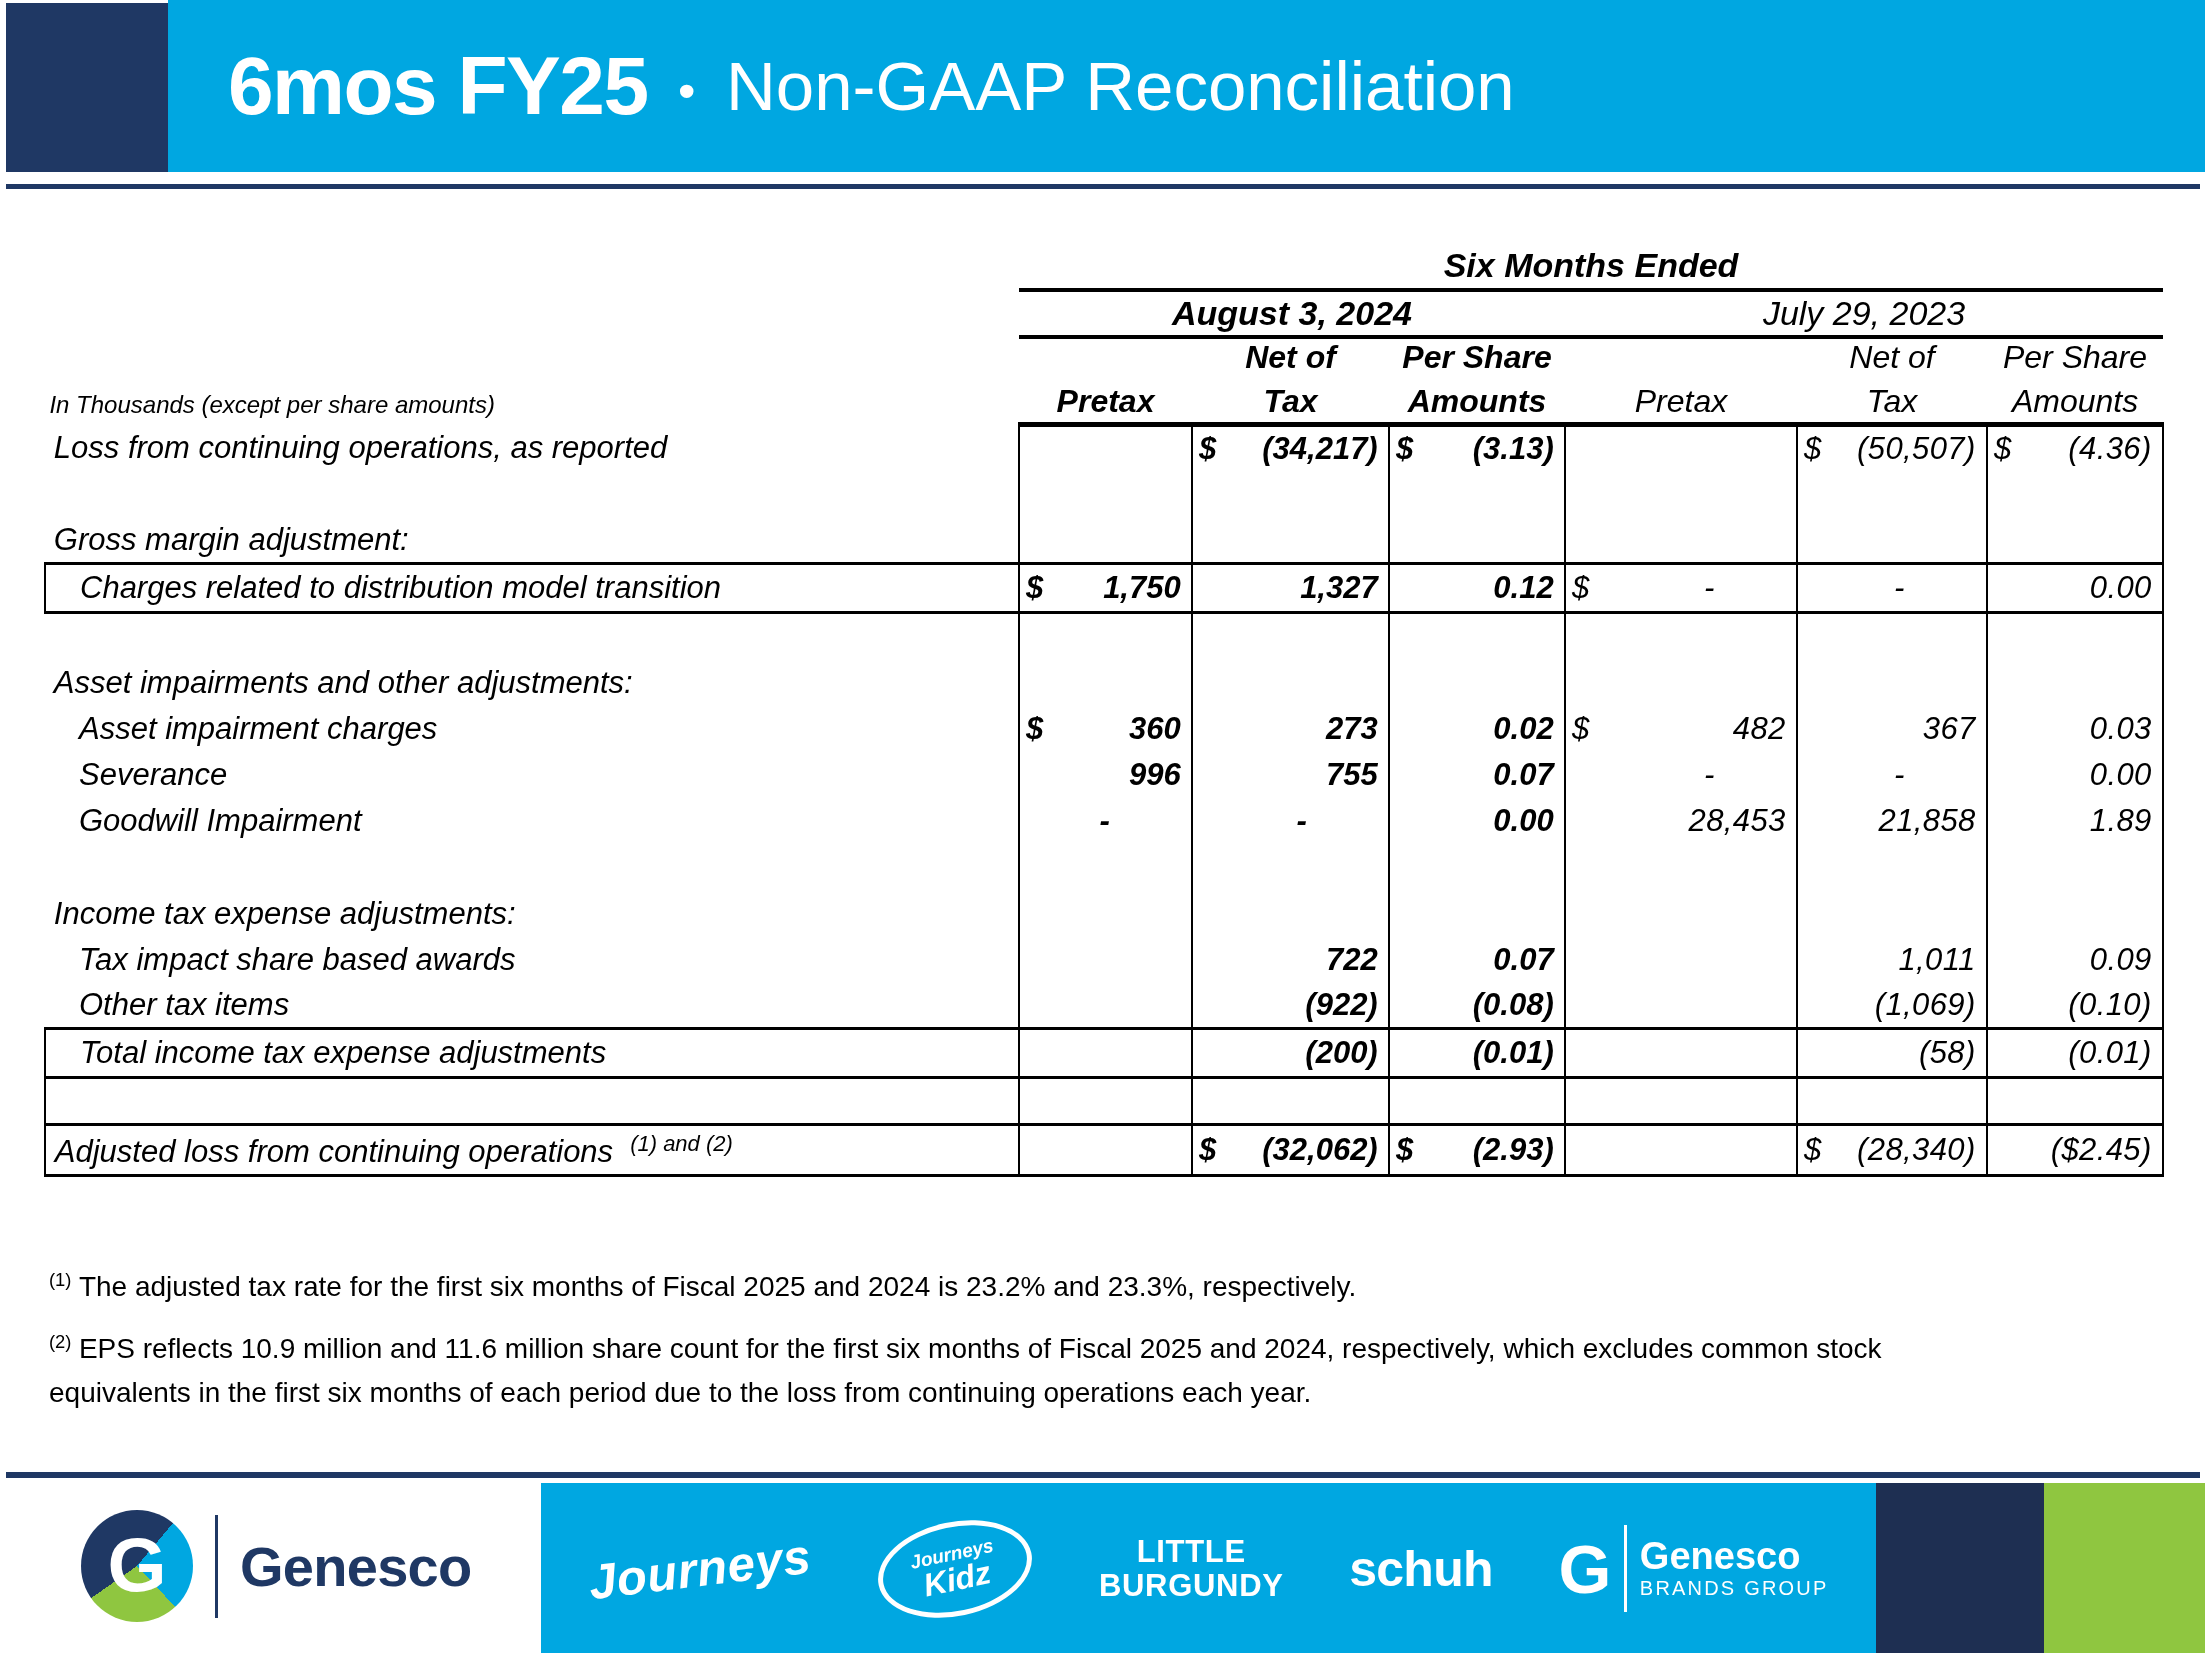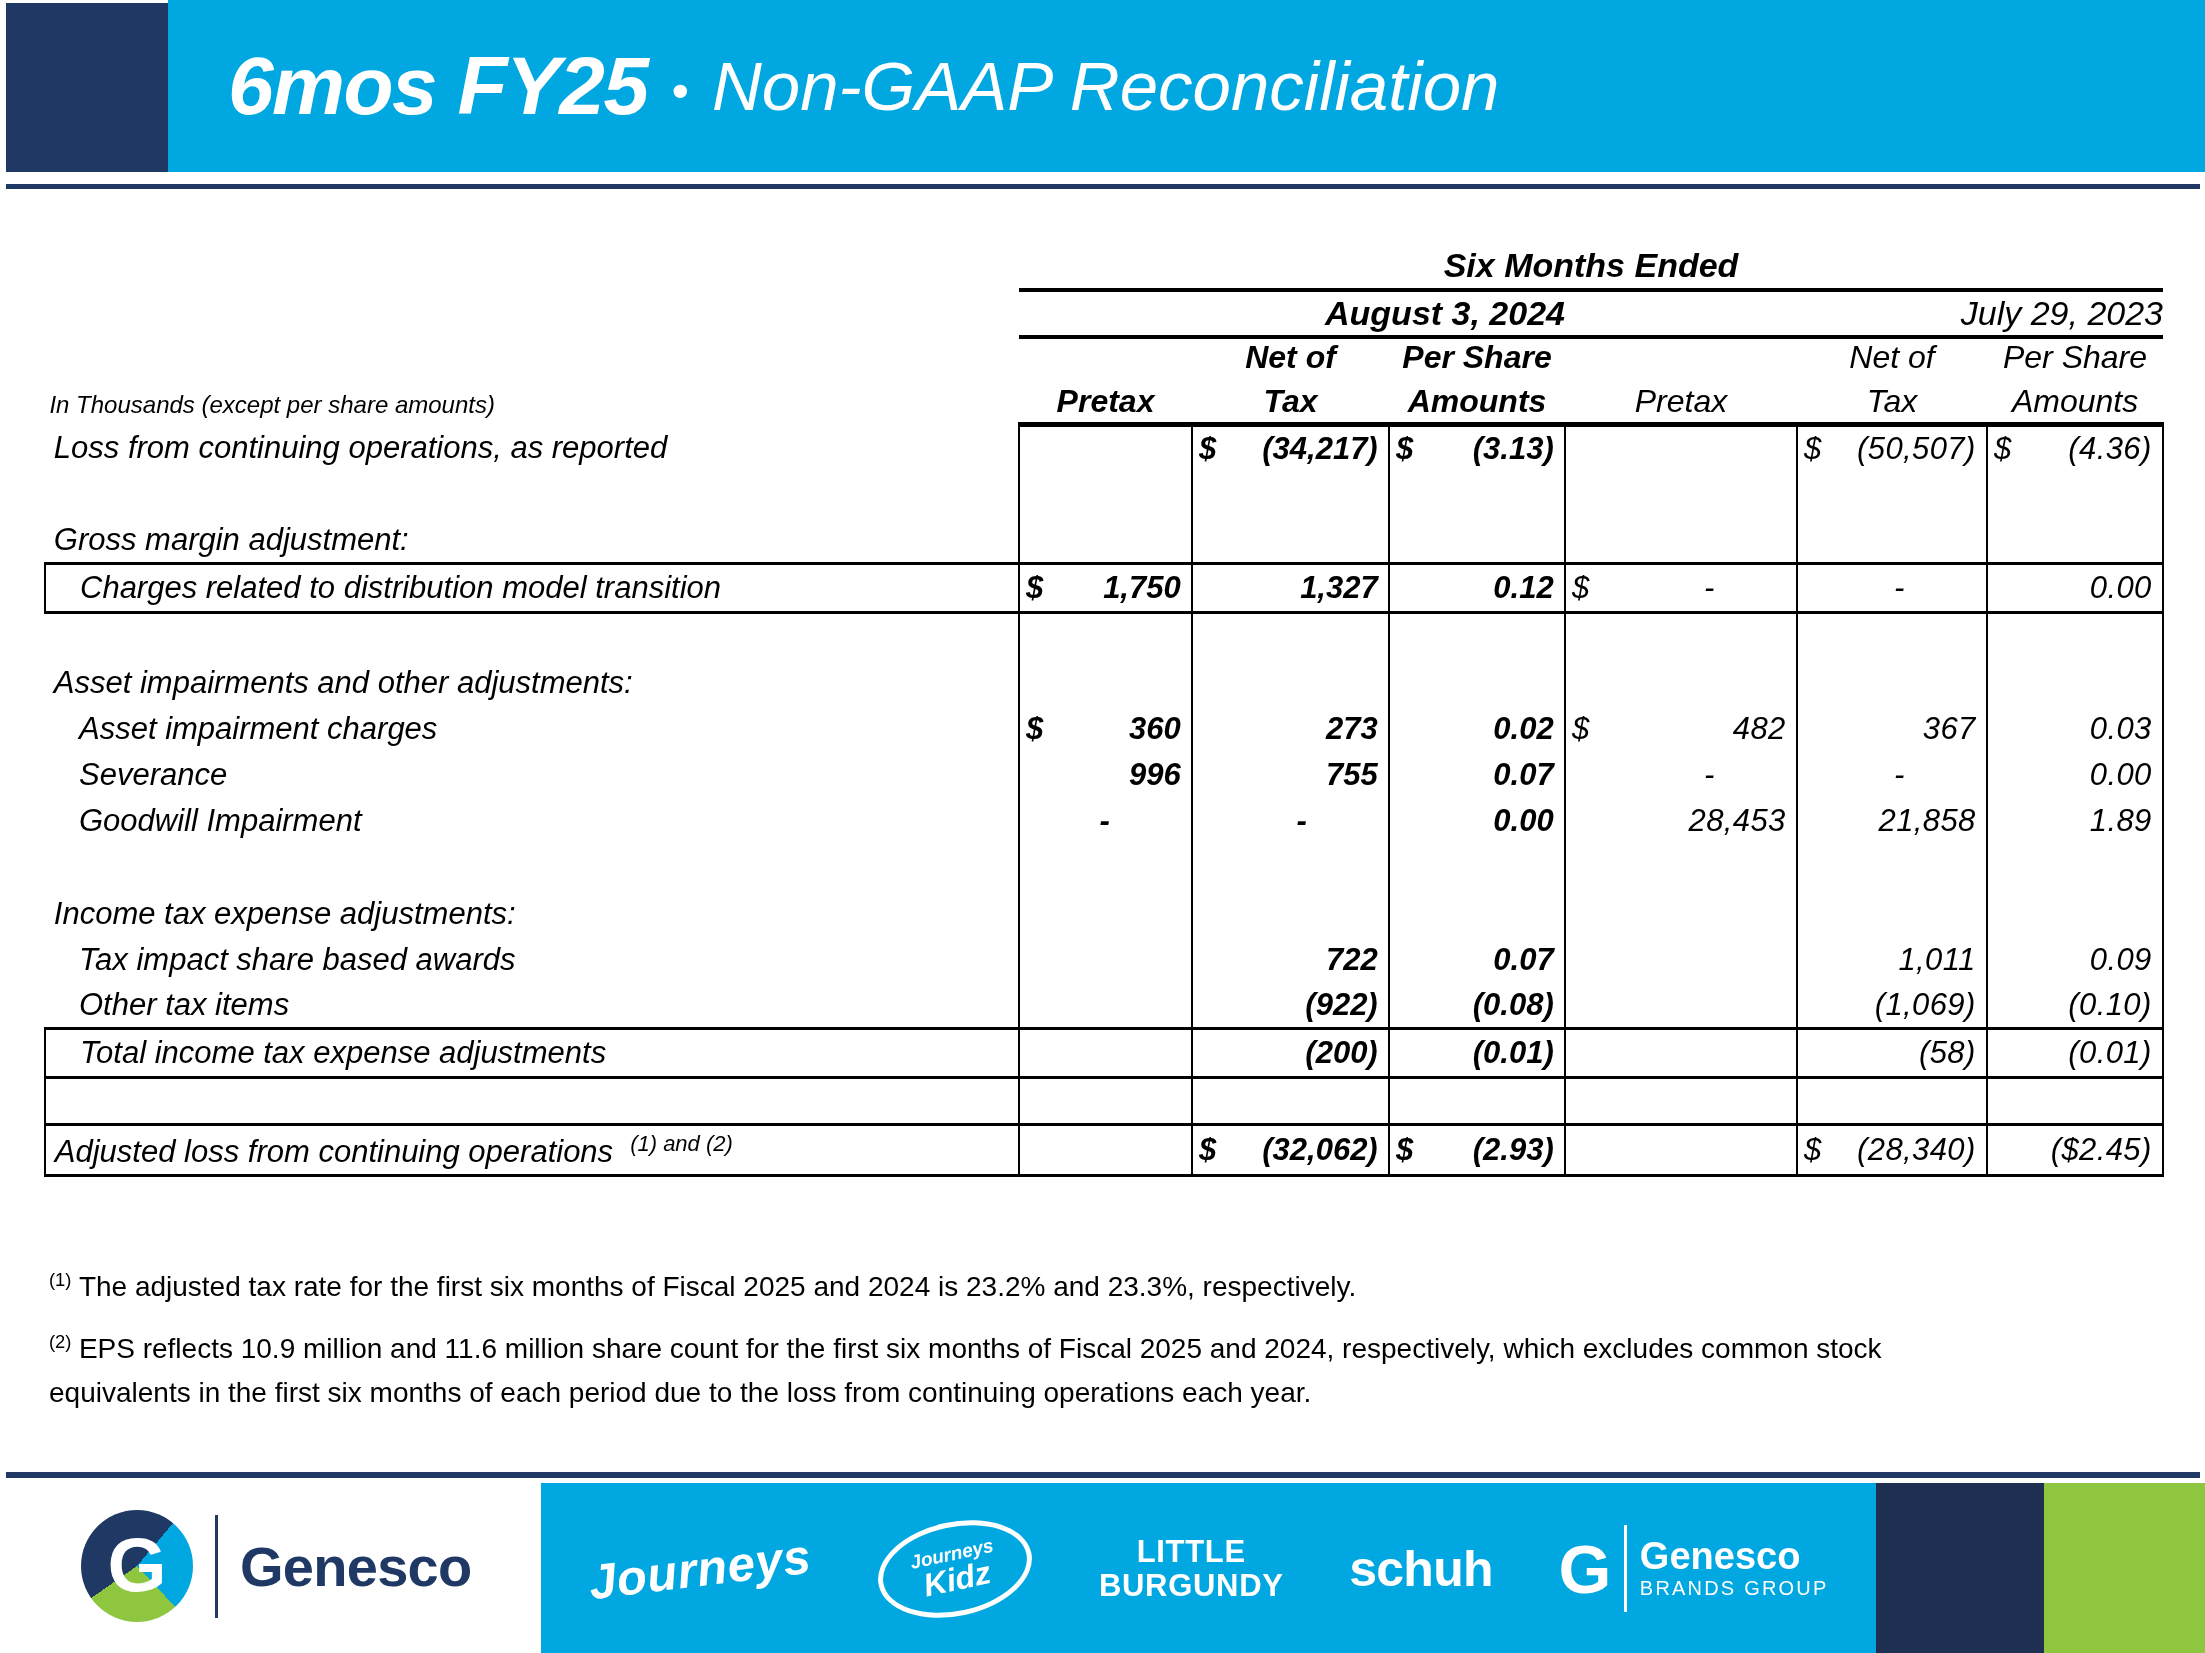--- a/index.html
+++ b/index.html
@@ -2,33 +2,33 @@
 <html style="font-size:11.8px"><head>
 <meta charset="utf-8">
 <style>
   html,body{margin:0;padding:0;background:#ffffff;}
   body{width:2205px;height:1654px;position:relative;overflow:hidden;
        font-family:"Liberation Sans",sans-serif;color:#000;}
 
   
   .titleband{position:absolute;left:168px;top:0;right:0;height:172px;background:#00A7E1;}
   .titlebox{position:absolute;left:5.9px;top:2.9px;width:162px;height:169px;background:#1F3864;}
-  .titletext{position:absolute;left:228px;top:0;height:172px;display:flex;align-items:center;gap:24px;color:#fff;white-space:nowrap;font-style:italic;}
+  .titletext{position:absolute;left:228px;top:0;height:172px;display:flex;align-items:center;gap:31px;color:#fff;white-space:nowrap;}
   .t-strong{font-size:82px;font-weight:800;letter-spacing:-1.5px;}
   .t-bullet{font-size:47px;font-weight:700;position:relative;top:4.4px;}
   .t-rest{font-size:69px;font-weight:400;}
   .toprule{position:absolute;left:5.9px;top:184px;width:2194px;height:5.1px;background:#1F3864;}
 
   
   .tblwrap{position:absolute;left:44px;top:243px;width:2117px;font-style:italic;}
   table{border-collapse:collapse;table-layout:fixed;width:2117px;font-size:31px;}
   td{padding:0;vertical-align:middle;overflow:hidden;white-space:nowrap;}
   .caption{font-size:34px;font-weight:700;text-align:center;border-bottom:4.4px solid #000;}
   tr.hr0{height:47px;} tr.hr1{height:47px;} tr.hr2{height:38px;} tr.hr3{height:46px;}
-  .date{font-size:34px;text-align:right;border-bottom:4.4px solid #000;}
+  .date{font-size:34px;text-align:center;border-bottom:4.4px solid #000;}
   .date.bd{font-weight:700;}
   .chead{font-size:32px;text-align:center;vertical-align:bottom;padding-bottom:2.9px;}
   .chead.bd{font-weight:700;}
   .hthick{border-bottom:5.9px solid #000;}
   .note{font-size:24px;vertical-align:bottom;padding-bottom:5.9px;padding-left:4.4px;}
 
   tbody tr{height:46px;}
   tbody tr.empty{height:47px;} tbody tr.empty-boxed{height:47px;}
   tbody tr.boxed{height:49px;} tbody tr.adj{height:51px;}
   td.lbl{padding-left:8.8px;}

